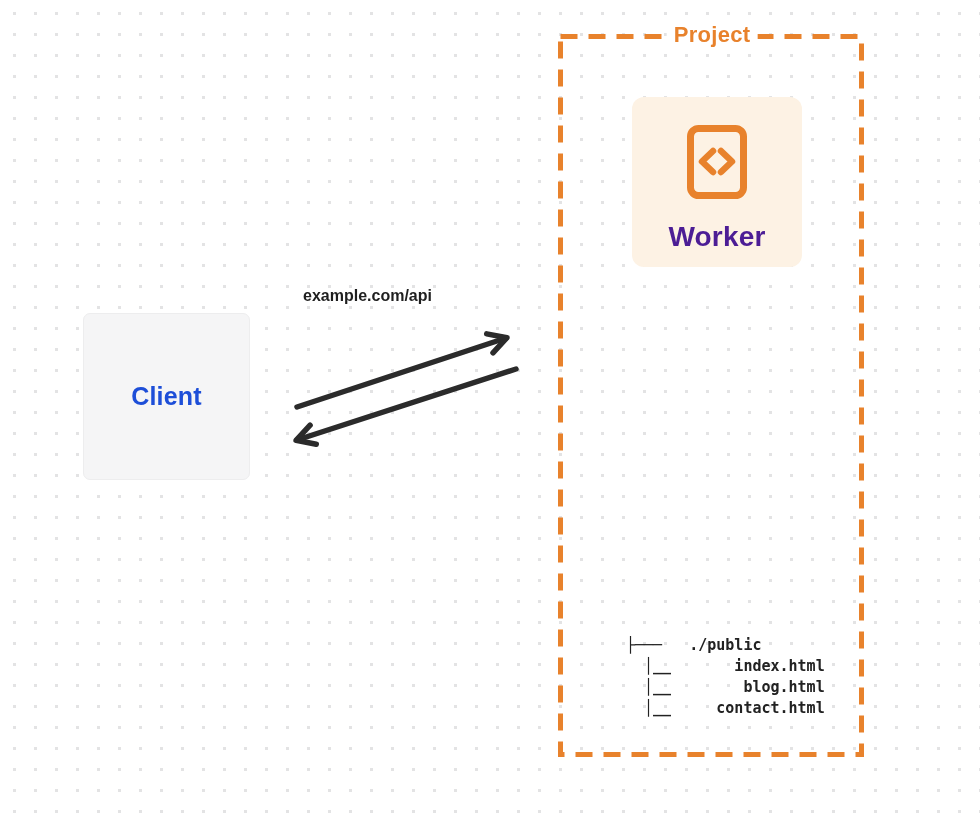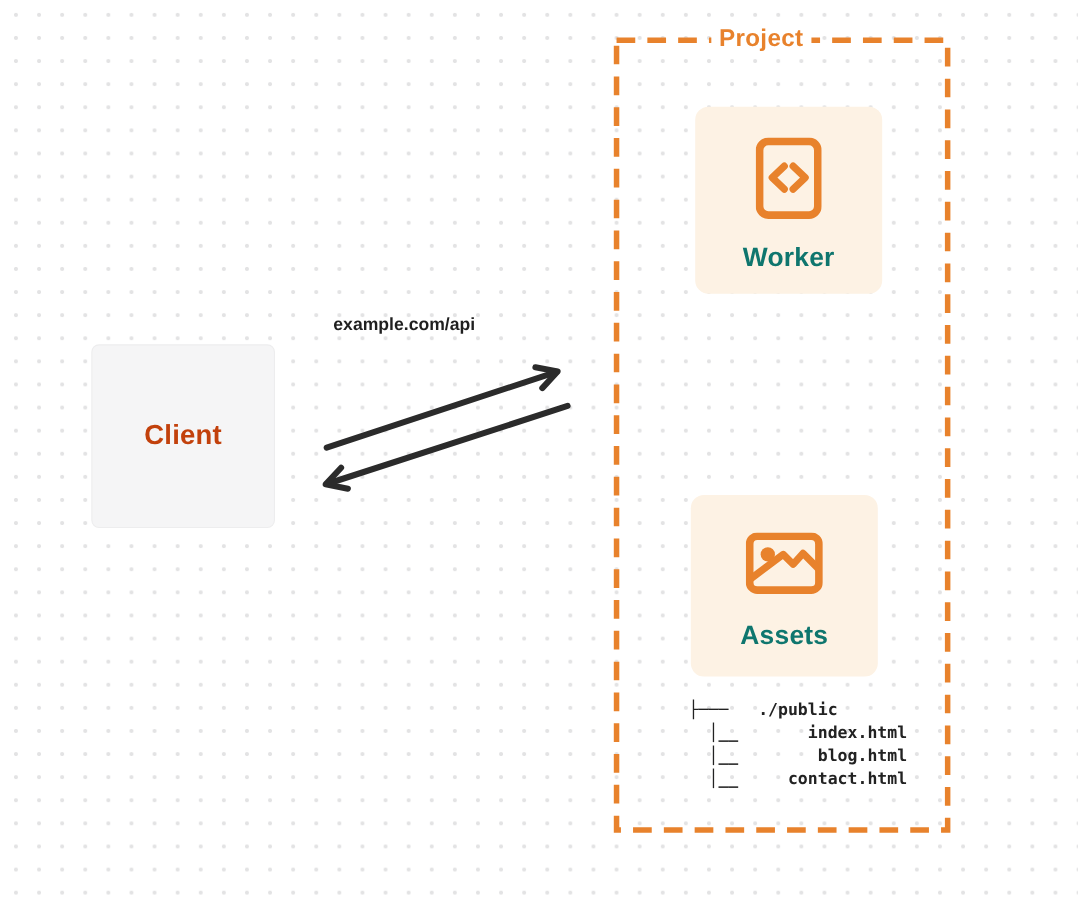--- a/index.html
+++ b/index.html
@@ -12,38 +12,38 @@
     background-position:4px 3px;
     font-family:"Liberation Sans","DejaVu Sans",sans-serif;
     overflow:hidden;
   }
   .overlay{position:absolute;left:0;top:0;width:980px;height:818px;}
   .client-box{
     position:absolute;left:83px;top:313px;width:167px;height:167px;
     background:#f5f5f6;border:1px solid #ededee;border-radius:7px;
     display:flex;align-items:center;justify-content:center;box-sizing:border-box;
   }
-  .client-label{font-size:25px;font-weight:bold;color:#c2410c;letter-spacing:.2px;}
+  .client-label{font-size:25px;font-weight:bold;color:#1d4ed8;letter-spacing:.2px;}
   .api-label{
     position:absolute;left:303px;top:287px;
     font-size:16px;font-weight:bold;color:#1f1f1f;
   }
   .project-label{
-    position:absolute;left:692px;top:22px;transform:translateX(-50%);
+    position:absolute;left:712px;top:22px;transform:translateX(-50%);
     background:#ffffff;padding:0 7px;
     font-size:22px;font-weight:bold;color:#e8822c;letter-spacing:.3px;
     white-space:nowrap;
   }
   .card{
     position:absolute;background:#fdf2e4;border-radius:12px;
     display:flex;flex-direction:column;align-items:center;box-sizing:border-box;
   }
   .worker-card{left:632px;top:97px;width:170px;height:170px;padding-top:28px;}
   .assets-card{left:628px;top:450px;width:170px;height:165px;padding-top:34px;}
-  .card-label{font-size:24px;font-weight:bold;color:#0f766e;letter-spacing:.2px;}
+  .card-label{font-size:28px;font-weight:bold;color:#4c1d95;letter-spacing:.2px;}
   .worker-card .card-label{margin-top:22px;}
   .assets-card .card-label{margin-top:24px;}
   .file-tree{
     position:absolute;left:610px;top:619px;margin:16px;
     font-family:"DejaVu Sans Mono","Liberation Mono",monospace;
     font-size:15px;font-weight:bold;line-height:21px;color:#222222;
     white-space:pre;
   }
 </style>
 </head>
@@ -72,32 +72,19 @@
 
   <div class="card worker-card">
     <svg width="60" height="74" viewBox="0 0 60 74">
       <rect x="3.5" y="3.5" width="53" height="67" rx="8" fill="none" stroke="#e8822c" stroke-width="7"></rect>
       <polyline points="26,26 15,36.5 26,47" fill="none" stroke="#e8822c" stroke-width="6.5" stroke-linecap="round" stroke-linejoin="round"></polyline>
       <polyline points="34,26 45,36.5 34,47" fill="none" stroke="#e8822c" stroke-width="6.5" stroke-linecap="round" stroke-linejoin="round"></polyline>
     </svg>
     <span class="card-label">Worker</span>
   </div>
 
-  <div class="card assets-card">
-    <svg width="70" height="56" viewBox="0 0 70 56">
-      <defs>
-        <clipPath id="imgclip">
-            <rect x="3.5" y="3.5" width="63" height="49" rx="7"></rect>
-          </clipPath>
-      </defs>
-      <rect x="3.5" y="3.5" width="63" height="49" rx="7" fill="none" stroke="#e8822c" stroke-width="7"></rect>
-      <circle cx="20" cy="20" r="6.5" fill="#e8822c"></circle>
-      <polyline points="2,44 34,20 43,29 52,19 68,35" fill="none" stroke="#e8822c" stroke-width="6.5" stroke-linejoin="round" stroke-linecap="round" clip-path="url(#imgclip)"></polyline>
-    </svg>
-    <span class="card-label">Assets</span>
-  </div>
 
   <pre class="file-tree">├───   ./public
   │__       index.html
   │__        blog.html
   │__     contact.html</pre>
 
 </div>
 
 </body></html>

